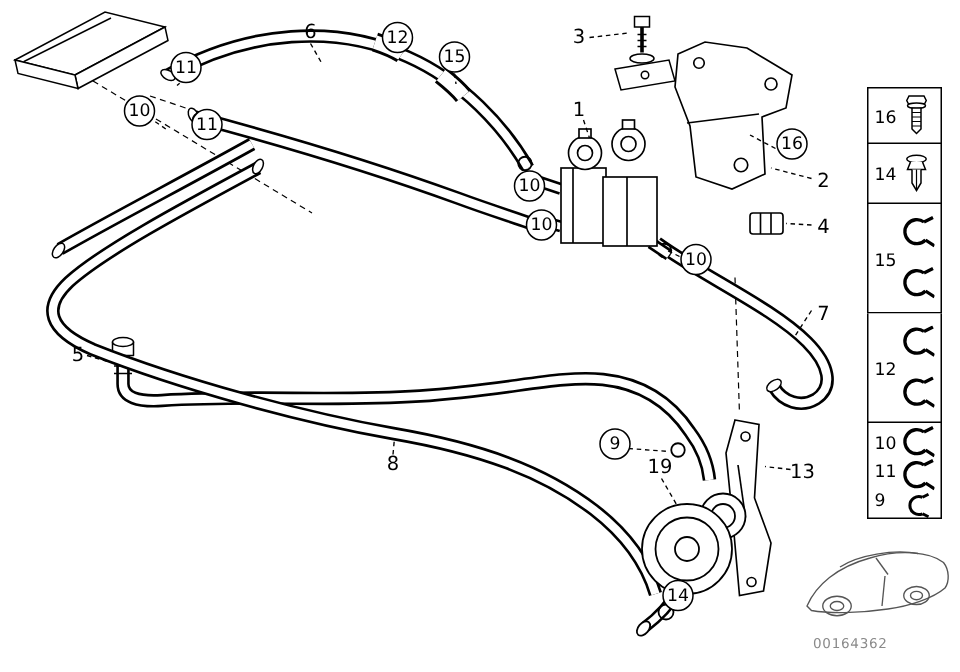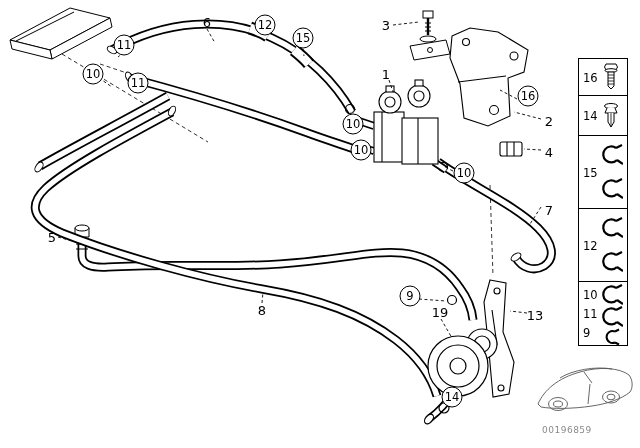--- a/index.html
+++ b/index.html
@@ -312,14 +312,14 @@
           <span>
             <svg width="18" height="18" viewBox="0 0 18 18">
               <path d="M13 3.5 A6 6 0 1 0 13 14.5" fill="none" stroke="#000" stroke-width="2"></path>
               <path d="M13 3.5 l4 -2 M13 14.5 l4 2" stroke="#000" stroke-width="2" fill="none"></path>
             </svg>
           </span>
         </div>
       </div>
     </div>
 
-  <div id="part-code">00196859</div>
+  <div id="part-code">00164362</div>
 </div>
 
 </body></html>

